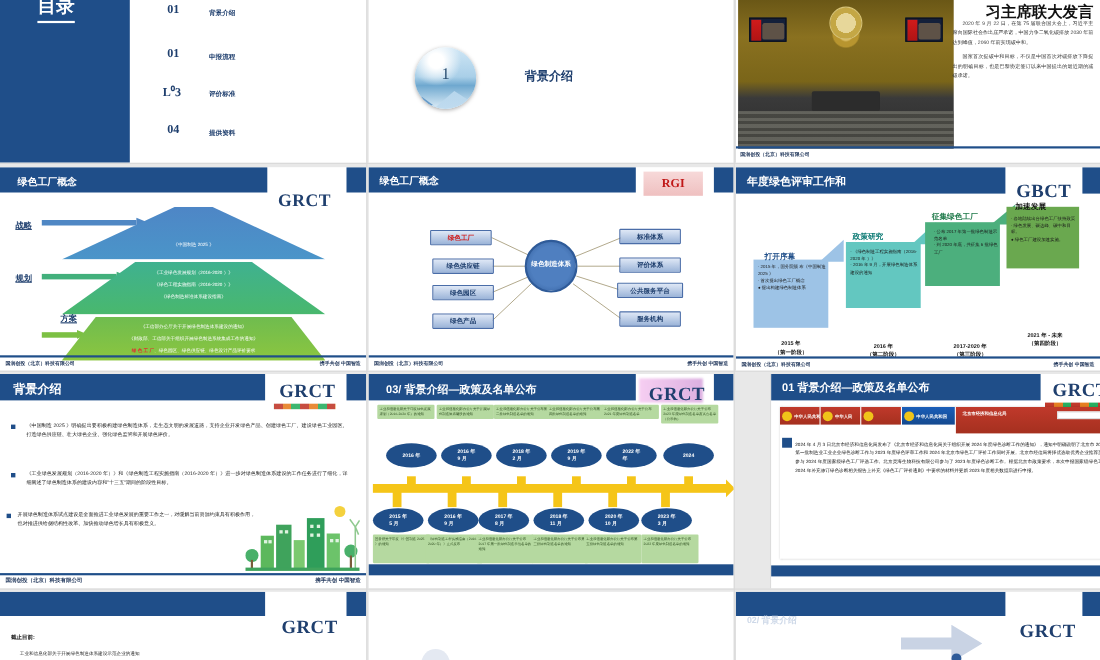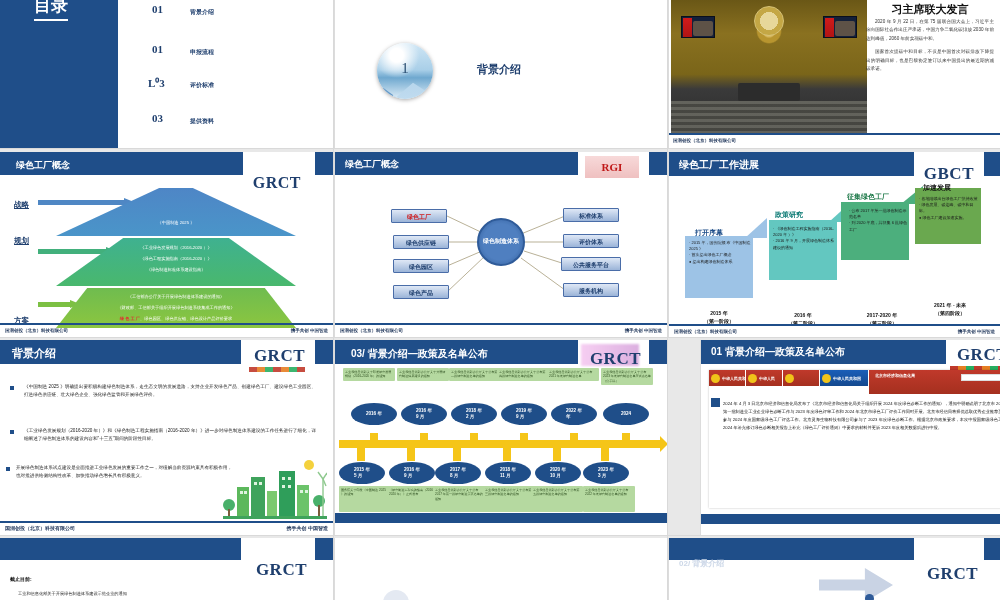--- a/index.html
+++ b/index.html
@@ -134,22 +134,22 @@
   #s3 .photo .podium{
     position:absolute; left:50%; transform:translateX(-50%);
     bottom:34px; width:62px; height:18px; background:#2c2c2c; border-radius:2px;
   }
   #s3 .photo .seats{
     position:absolute; left:0; right:0; bottom:0; height:34px;
     background:repeating-linear-gradient(#6b6b63 0 3px, #4a4a44 3px 6px);
     opacity:.85;
   }
   #s3 .txt-title{
-    position:absolute; right:6px; top:2px; width:128px; text-align:center;
-    color:#111; font-size:11px; font-weight:bold;
+    position:absolute; right:6px; top:2px; width:128px; text-align:right;
+    color:#111; font-size:14px; font-weight:bold;
   }
   #s3 .txt-body{
     position:absolute; right:6px; top:18px; width:128px;
     color:#333; font-size:4.6px; line-height:1.85; text-align:justify;
     text-indent:9px;
   }
   #s3 .txt-body p + p { margin-top:5px; }
 
   
   #s4 { left:0; top:152px; width:333px; height:185px; border:0; }
@@ -342,21 +342,21 @@
 
     <div class="num" style="left:152px; top:3px;">01</div>
     <div class="lbl" style="left:190px; top:8px;">背景介绍</div>
 
     <div class="num" style="left:152px; top:43px;">01</div>
     <div class="lbl" style="left:190px; top:48px;">申报流程</div>
 
     <div class="num" style="left:148px; top:75px;">L⁰3</div>
     <div class="lbl" style="left:190px; top:81px;">评价标准</div>
 
-    <div class="num" style="left:152px; top:112px;">03</div>
+    <div class="num" style="left:152px; top:112px;">04</div>
     <div class="lbl" style="left:190px; top:117px;">提供资料</div>
   </div>
 
   <div class="slide" id="s2">
     <div class="circ">
       <div class="circ-n">1</div>
     </div>
     <div class="sect-title">背景介绍</div>
   </div>
 
@@ -377,22 +377,22 @@
     <div class="ftl" style="left:4px; bottom:5px;">国润创投（北京）科技有限公司</div>
   </div>
 
   <div class="slide" id="s4">
     <div class="hdrbar"></div>
     <div class="hdrtitle">绿色工厂概念</div>
     <div class="rtblock"></div>
     <div class="logo">GRCT</div>
 
     <div class="stg" style="top:48px;">战略</div>
-    <div class="stg" style="top:84px;">规划</div>
-    <div class="stg" style="top:164px;">方案</div>
+    <div class="stg" style="top:96px;">规划</div>
+    <div class="stg" style="top:133px;margin-left:41px;">方案</div>
 
     <div class="arrow" style="left:38px; top:46px; width:96px;">
       <div class="bar" style="width:86px; background:#4f87c4;"></div>
       <div class="tip" style="left:86px; border-left:10px solid #4f87c4;"></div>
     </div>
     <div class="arrow" style="left:38px; top:95px; width:78px;">
       <div class="bar" style="width:68px; background:#42b07c;"></div>
       <div class="tip" style="left:68px; border-left:10px solid #42b07c;"></div>
     </div>
     <div class="arrow" style="left:38px; top:148px; width:42px;">
@@ -453,21 +453,21 @@
 
     <div class="center">绿色制造体系</div>
 
     <div class="footerline" style="bottom:12px;"></div>
     <div class="ftl" style="left:5px; bottom:4px;">国润创投（北京）科技有限公司</div>
     <div class="ftr" style="right:5px; bottom:4px;">携手共创  中国智造</div>
   </div>
 
   <div class="slide" id="s6">
     <div class="hdrbar"></div>
-    <div class="hdrtitle">绿色工厂工作进展</div>
+    <div class="hdrtitle">年度绿色评审工作和</div>
     <div class="rtblock"></div>
     <div class="logo">GBCT</div>
 
     <div style="position:absolute; left:16px; top:84px; width:68px; height:62px; background:#9dc3e6;"></div>
     <div class="tri" style="left:76px; top:66px; border-left:22px solid transparent; border-bottom:20px solid #9dc3e6;"></div>
     <div class="stepttl" style="left:26px; top:76px; color:#1f4e89;">打开序幕</div>
     <div class="stepbox" style="left:20px; top:88px; width:62px; white-space:pre-line;">·  2015 年，国务院颁 布《中国制造 2025 》
 ·  首次提出绿色工厂概念
 ● 提出构建绿色制造体系</div>
     <div class="phase" style="left:14px; top:158px; width:72px; white-space:pre-line;">2015 年

